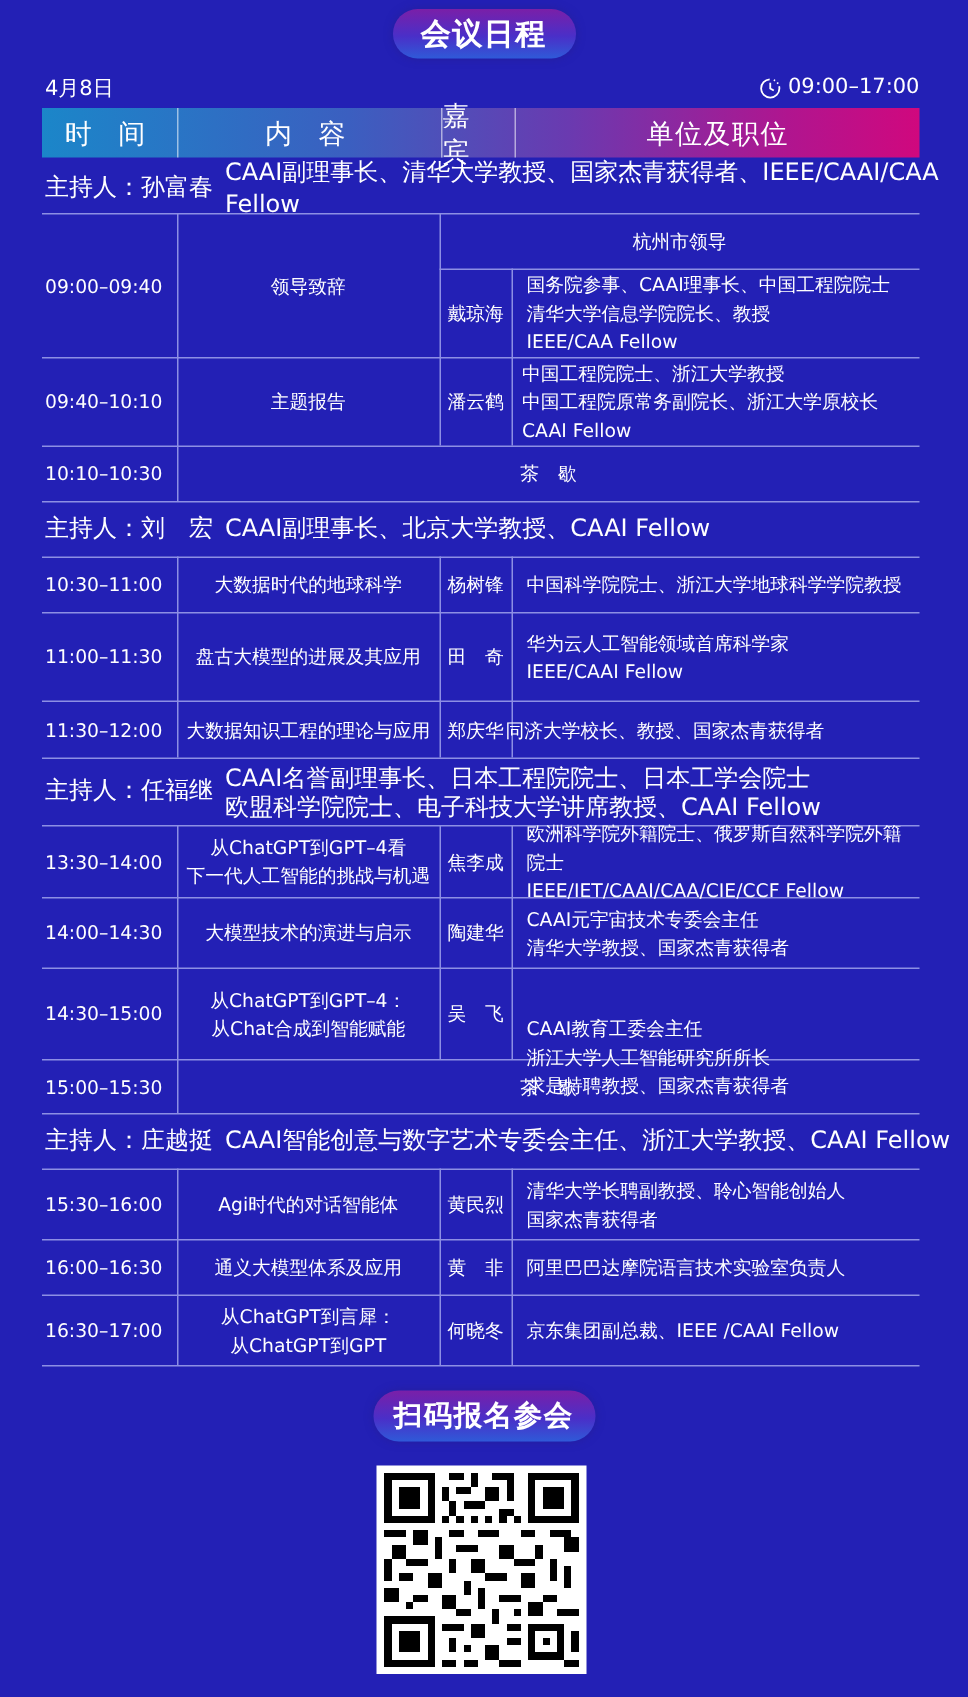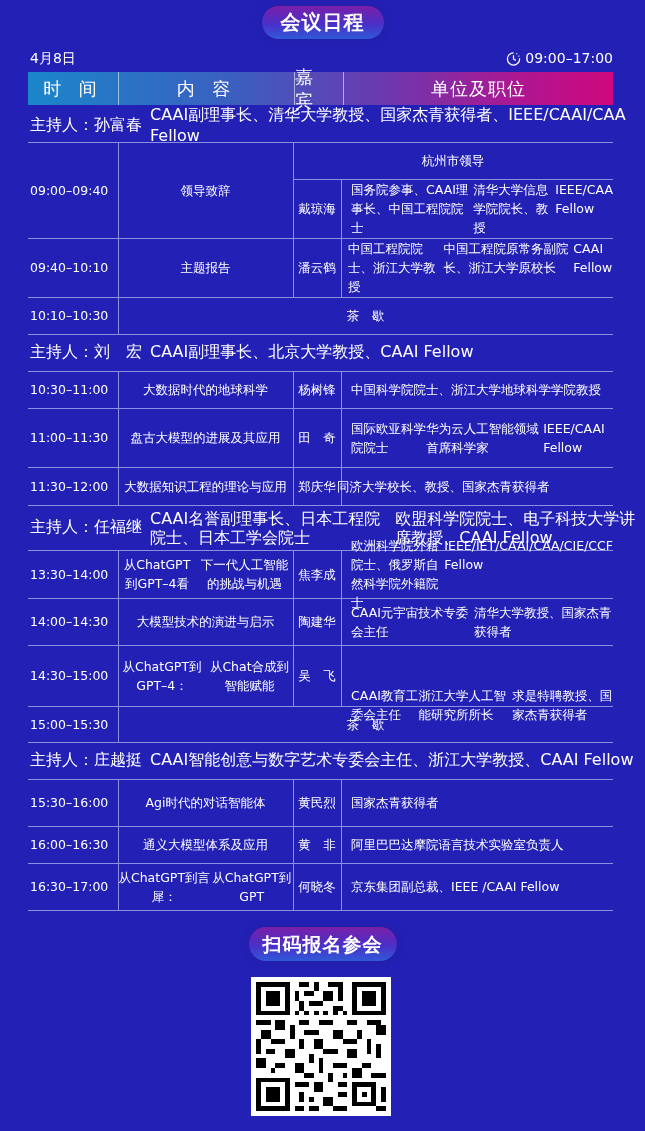--- a/index.html
+++ b/index.html
@@ -31,21 +31,21 @@
   }
   .hdr > div { display:flex; align-items:center; justify-content:center; letter-spacing:6px; border-right:1px solid rgba(255,255,255,0.55); }
   .hdr > div:last-child { border-right:none; letter-spacing:1px; }
   .c1 { width:90px; } .c2 { width:175px; } .c3 { width:48px; } .c4 { flex:1; }
   .line { position:absolute; left:28px; width:585px; height:1px; background:#8d8fe4; }
   .vline { position:absolute; width:1px; background:#8d8fe4; }
 
   .cell { position:absolute; font-size:12.5px; display:flex; align-items:center; line-height:19px; }
   .cell.center { justify-content:center; text-align:center; }
   .cell.left { justify-content:flex-start; text-align:left; }
-  .stack { display:flex; flex-direction:row; }
+  .stack { display:flex; flex-direction:column; }
   .host { position:absolute; left:30px; font-size:16px; display:flex; align-items:center; }
   .host .hl { margin-right:8px; white-space:nowrap; }
   .qr { position:absolute; left:251px; top:977px; width:140px; height:139px; background:#fff; }
 </style>
 </head>
 <body>
 
 <div class="pill title">会议日程</div>
 
 <div class="date">4月8日</div>
@@ -162,21 +162,20 @@
   <div class="cell center" style="left:293px;top:371px;width:48px;height:37px">杨树锋</div>
   <div class="cell left" style="left:351px;top:371px;width:262px;height:37px">中国科学院院士、浙江大学地球科学学院教授</div>
 </div>
 
 <div>
   <div class="cell left" style="left:30px;top:408px;width:88px;height:59px">11:00–11:30</div>
   <div class="cell center" style="left:118px;top:408px;width:175px;height:59px">盘古大模型的进展及其应用</div>
   <div class="cell center" style="left:293px;top:408px;width:48px;height:59px">田　奇</div>
   <div class="cell left" style="left:351px;top:408px;width:262px;height:59px">
     <div class="stack">
-      <span>国际欧亚科学院院士</span>
       <span>华为云人工智能领域首席科学家</span>
       <span>IEEE/CAAI Fellow</span>
     </div>
   </div>
 </div>
 
 <div>
   <div class="cell left" style="left:30px;top:467px;width:88px;height:38px">11:30–12:00</div>
   <div class="cell center" style="left:118px;top:467px;width:175px;height:38px">大数据知识工程的理论与应用</div>
   <div class="cell center" style="left:293px;top:467px;width:48px;height:38px">郑庆华</div>
@@ -234,20 +233,21 @@
   <div class="cell left" style="left:30px;top:706px;width:88px;height:36px">15:00–15:30</div>
   <div class="cell center" style="left:118px;top:706px;width:495px;height:36px">茶　歇</div>
 </div>
 
 <div>
   <div class="cell left" style="left:30px;top:779px;width:88px;height:47px">15:30–16:00</div>
   <div class="cell center" style="left:118px;top:779px;width:175px;height:47px">Agi时代的对话智能体</div>
   <div class="cell center" style="left:293px;top:779px;width:48px;height:47px">黄民烈</div>
   <div class="cell left" style="left:351px;top:779px;width:262px;height:47px">
     <div class="stack">
+      <span>清华大学长聘副教授、聆心智能创始人</span>
       <span>国家杰青获得者</span>
     </div>
   </div>
 </div>
 
 <div>
   <div class="cell left" style="left:30px;top:826px;width:88px;height:37px">16:00–16:30</div>
   <div class="cell center" style="left:118px;top:826px;width:175px;height:37px">通义大模型体系及应用</div>
   <div class="cell center" style="left:293px;top:826px;width:48px;height:37px">黄　非</div>
   <div class="cell left" style="left:351px;top:826px;width:262px;height:37px">阿里巴巴达摩院语言技术实验室负责人</div>

